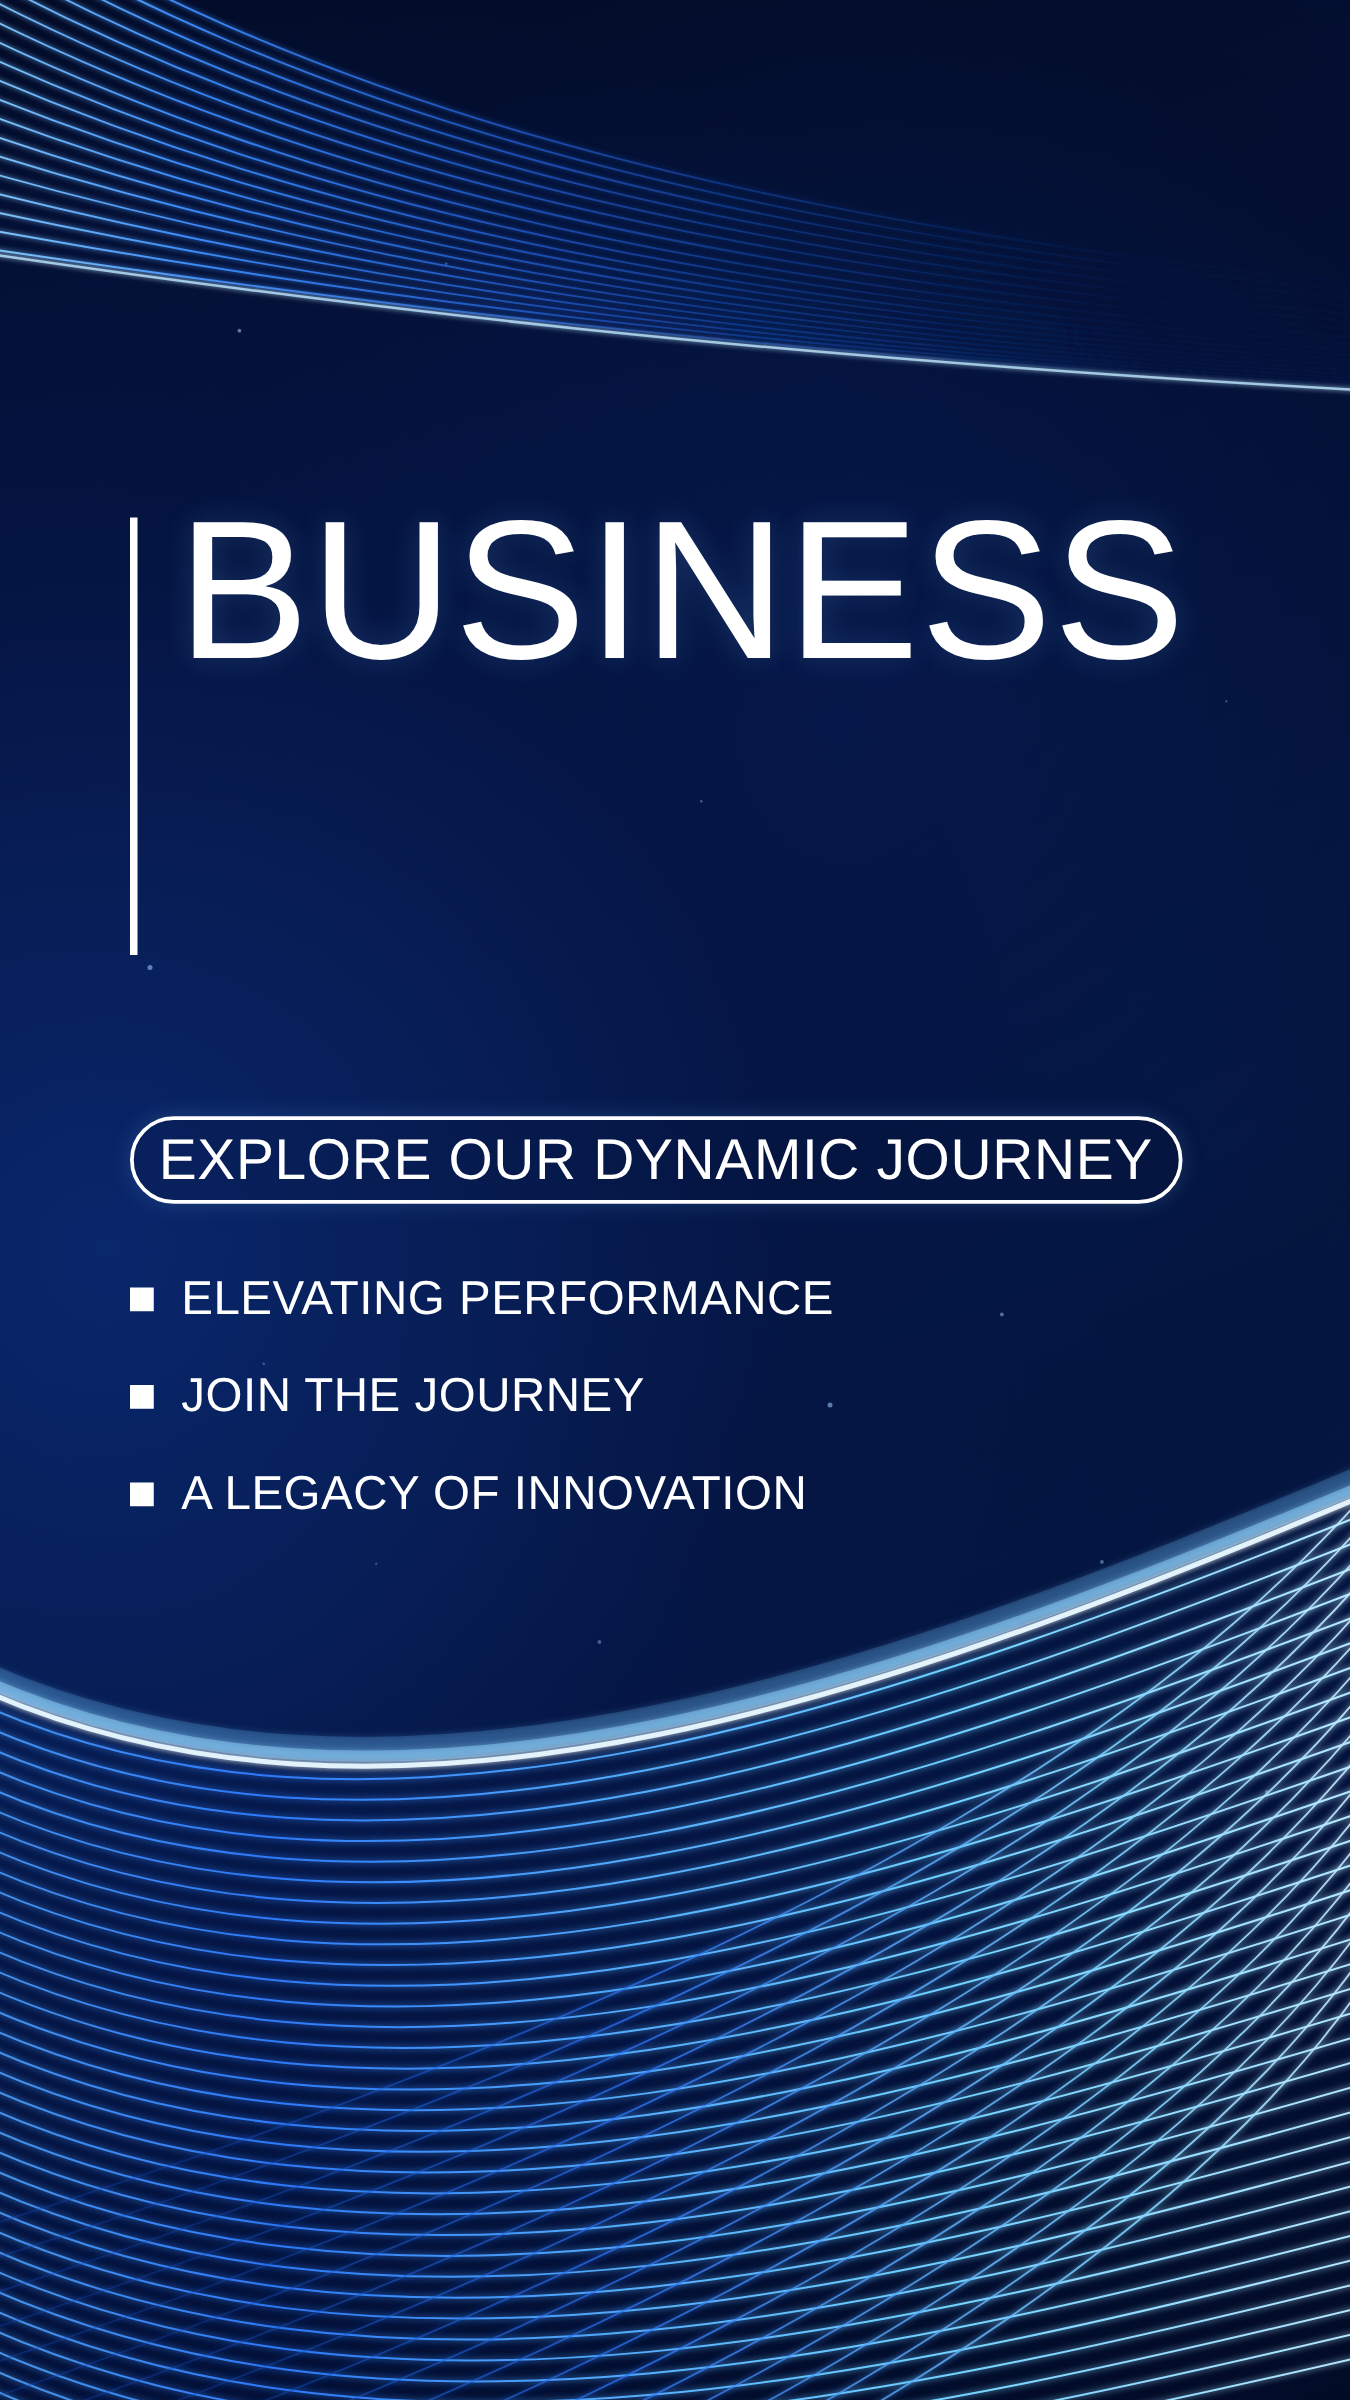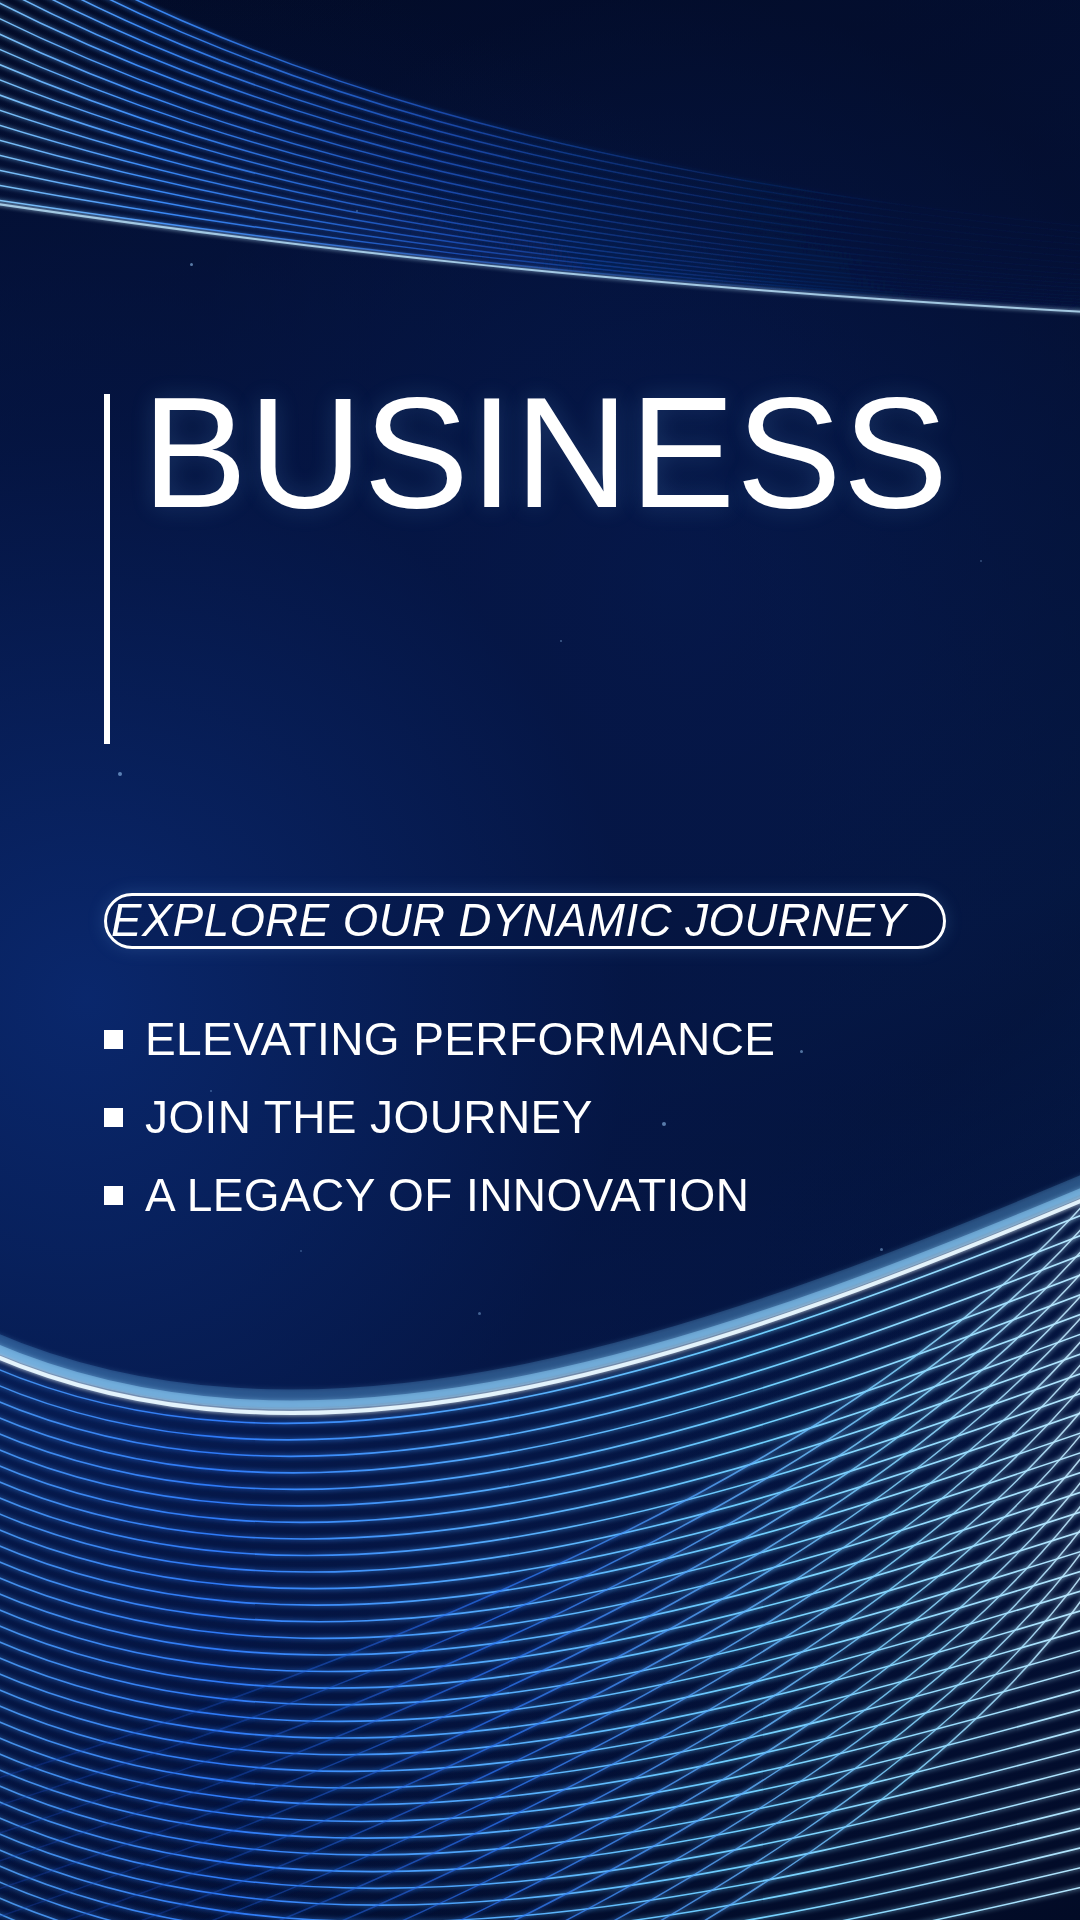--- a/index.html
+++ b/index.html
@@ -45,21 +45,21 @@
   #content {
     position:absolute;
     left:0; top:0;
     width:1080px;
     height:1920px;
   }
 
   .title-wrap {
     position:absolute;
     left:104px;
-    top:376px;
+    top:396px;
     display:flex;
     align-items:flex-start;
   }
 
   .title-rule {
     width:6px;
     height:350px;
     background:#ffffff;
     margin-top:18px;
     flex:0 0 auto;
@@ -80,29 +80,28 @@
     transform:scaleX(1.0);
     transform-origin:left center;
     text-shadow:0 0 24px rgba(120,190,255,0.20);
   }
 
   .cta-button {
     position:absolute;
     left:104px;
     top:893px;
     width:842px;
-    height:56px;
+    height:70px;
     border:3px solid #ffffff;
     border-radius:36px;
     display:flex;
     align-items:center;
-    justify-content:flex-start;
+    justify-content:center;
     background:rgba(4,16,52,0.18);
     box-shadow:0 0 18px rgba(120,190,255,0.18);
-    font-style:italic;
   }
 
   .cta-label {
     color:#ffffff;
     font-size:46px;
     line-height:1;
     font-weight:400;
     letter-spacing:0.5px;
     white-space:nowrap;
     transform:scaleX(0.99);
@@ -125,21 +124,21 @@
   .bullet-square {
     width:19px;
     height:19px;
     background:#ffffff;
     flex:0 0 auto;
     margin-right:22px;
   }
 
   .bullet-label {
     color:#ffffff;
-    font-size:46px;
+    font-size:38px;
     line-height:1;
     font-weight:400;
     letter-spacing:0.4px;
     white-space:nowrap;
   }
 </style>
 </head>
 <body>
 
 <div id="poster">

